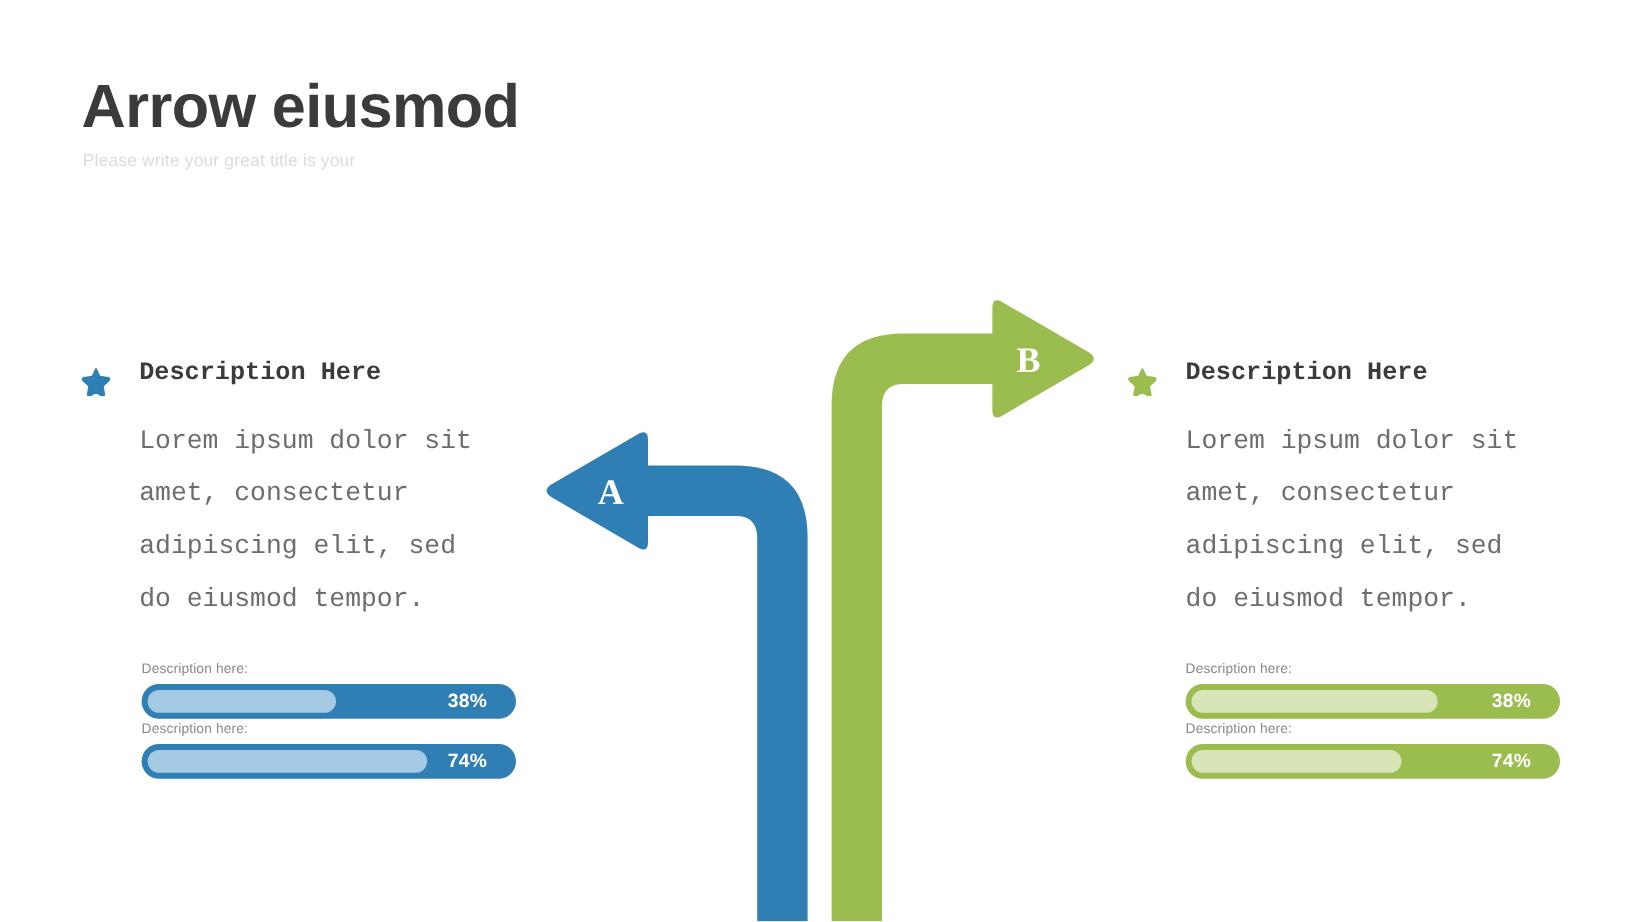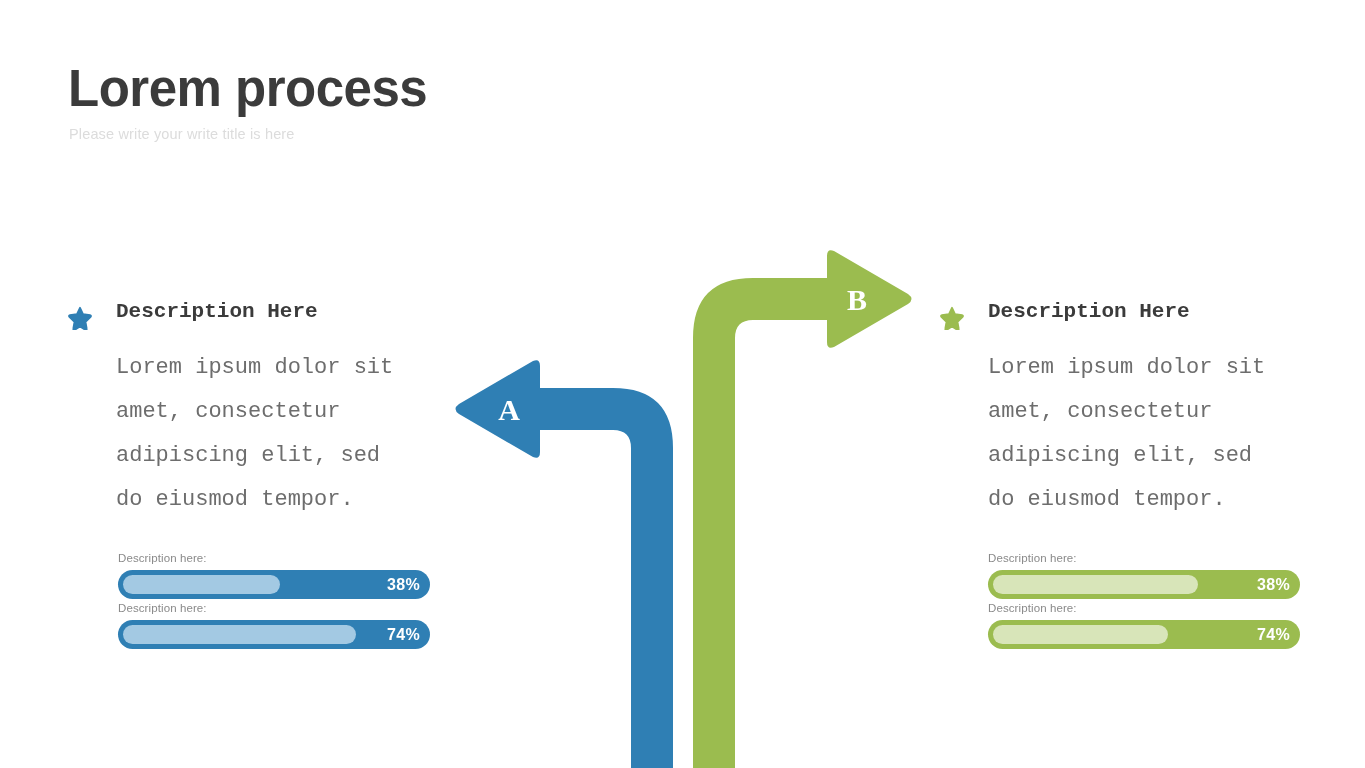--- a/index.html
+++ b/index.html
@@ -111,21 +111,21 @@
     top: 5px;
     height: 19px;
     border-radius: 10px;
   }
   .bar-value {
     position: relative;
     z-index: 2;
     color: #ffffff;
     font-size: 16px;
     font-weight: bold;
-    padding-right: 10px;
+    padding-right: 24px;
     letter-spacing: 0.3px;
   }
 
   
   .theme-blue  .bar-track { background: #2f7fb4; }
   .theme-blue  .bar-fill  { background: #a3c9e3; }
   
   .theme-green .bar-track { background: #9bbc4f; }
   .theme-green .bar-fill  { background: #d8e5b9; }
 
@@ -140,22 +140,22 @@
   }
   .arrow-letter {
     font-family: "Liberation Serif", serif;
     font-weight: bold;
     fill: #ffffff;
   }
 </style>
 </head>
 <body>
 
-<div class="page-title">Lorem process</div>
-<div class="page-subtitle">Please write your write title is here</div>
+<div class="page-title">Arrow eiusmod</div>
+<div class="page-subtitle">Please write your great title is your</div>
 
 <div class="column column-left">
   <div class="col-head">
     <svg class="star-icon" viewBox="0 0 24 24">
       <path d="M12 1.6 L15.1 8.0 L22.1 9.0 C23.1 9.15 23.4 10.2 22.7 10.9
                L17.6 15.8 L18.8 22.7 C19.0 23.7 18.0 24.4 17.2 23.9
                L12 20.6 L6.8 23.9 C6.0 24.4 5.0 23.7 5.2 22.7
                L6.4 15.8 L1.3 10.9 C0.6 10.2 0.9 9.15 1.9 9.0
                L8.9 8.0 Z" fill="#2f7fb4" stroke="#2f7fb4" stroke-width="1.6" stroke-linejoin="round"></path>
     </svg>

